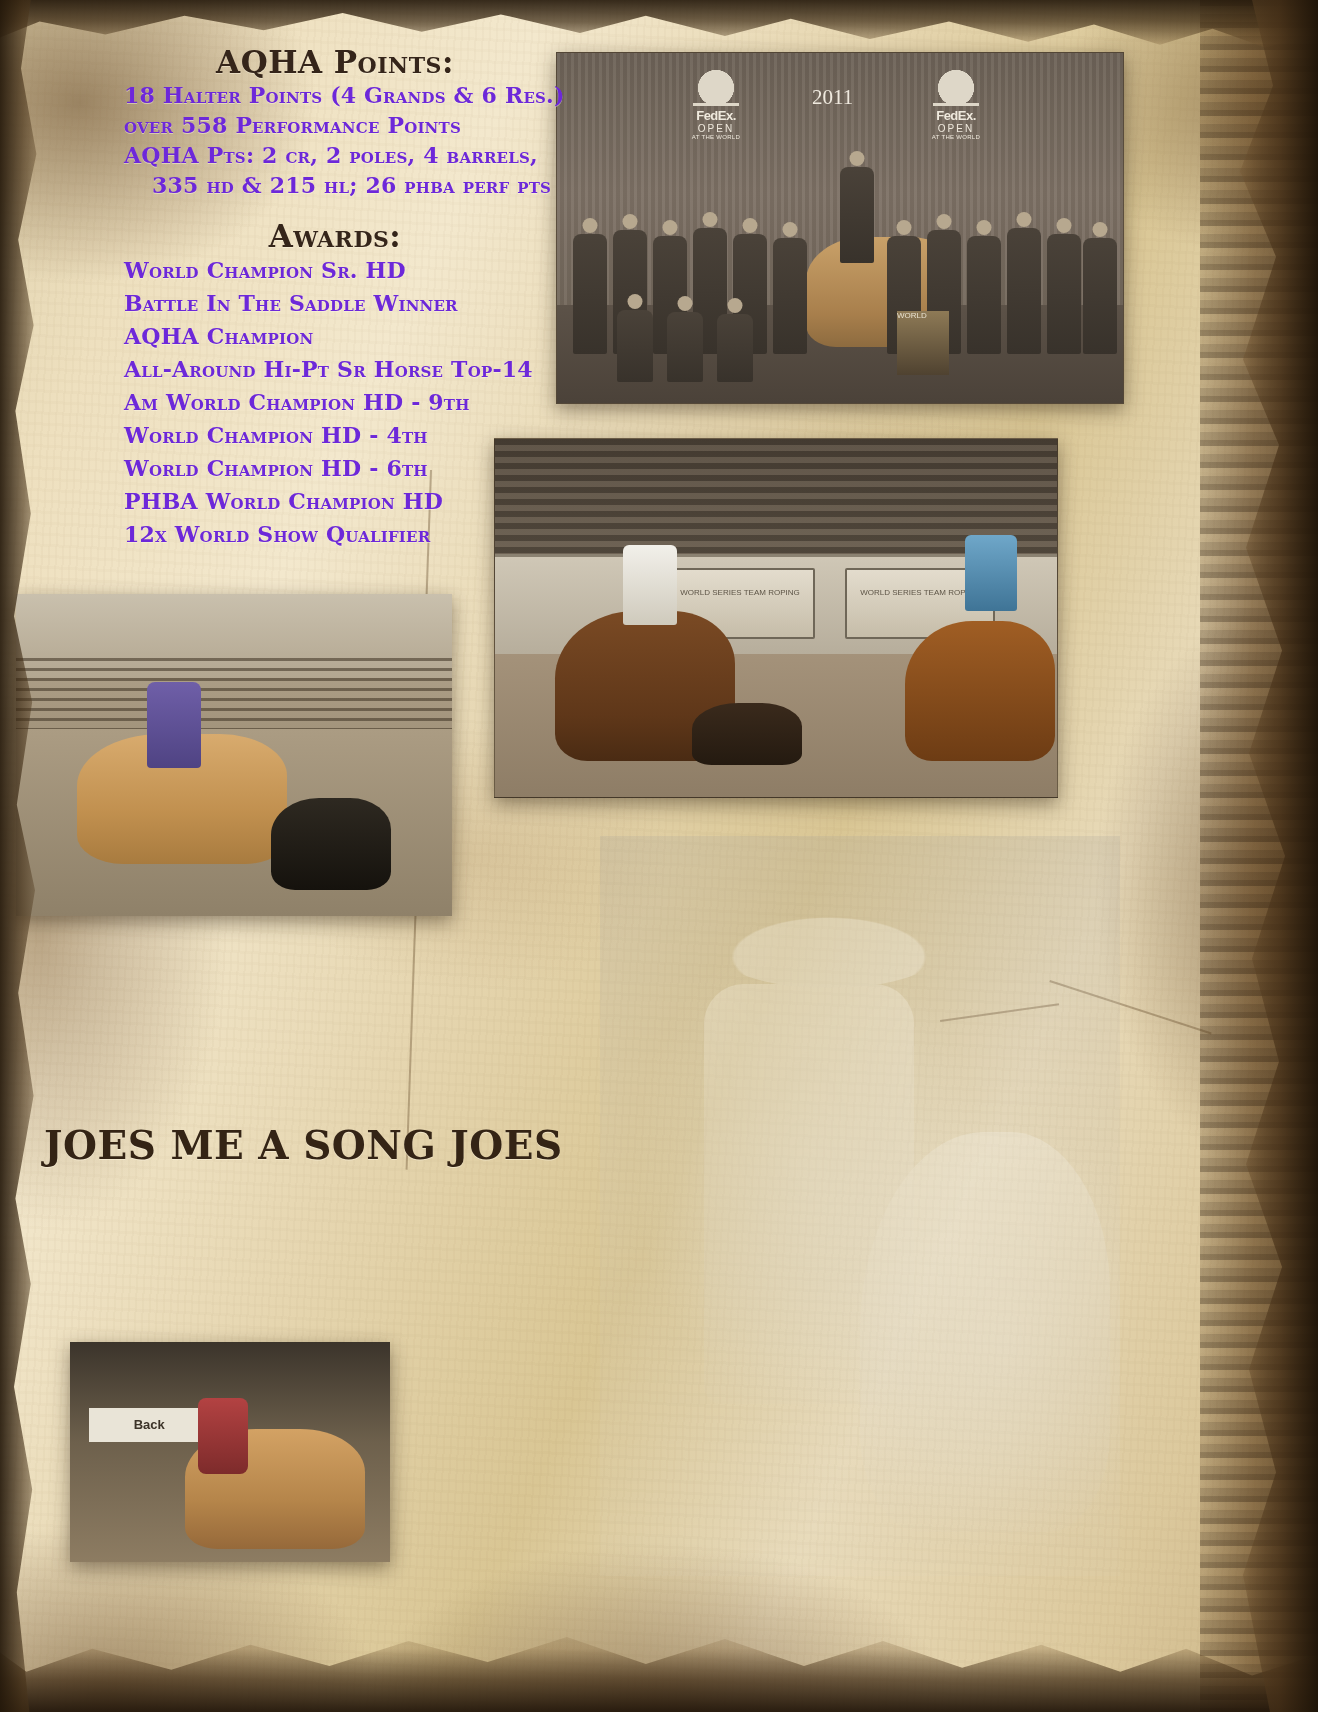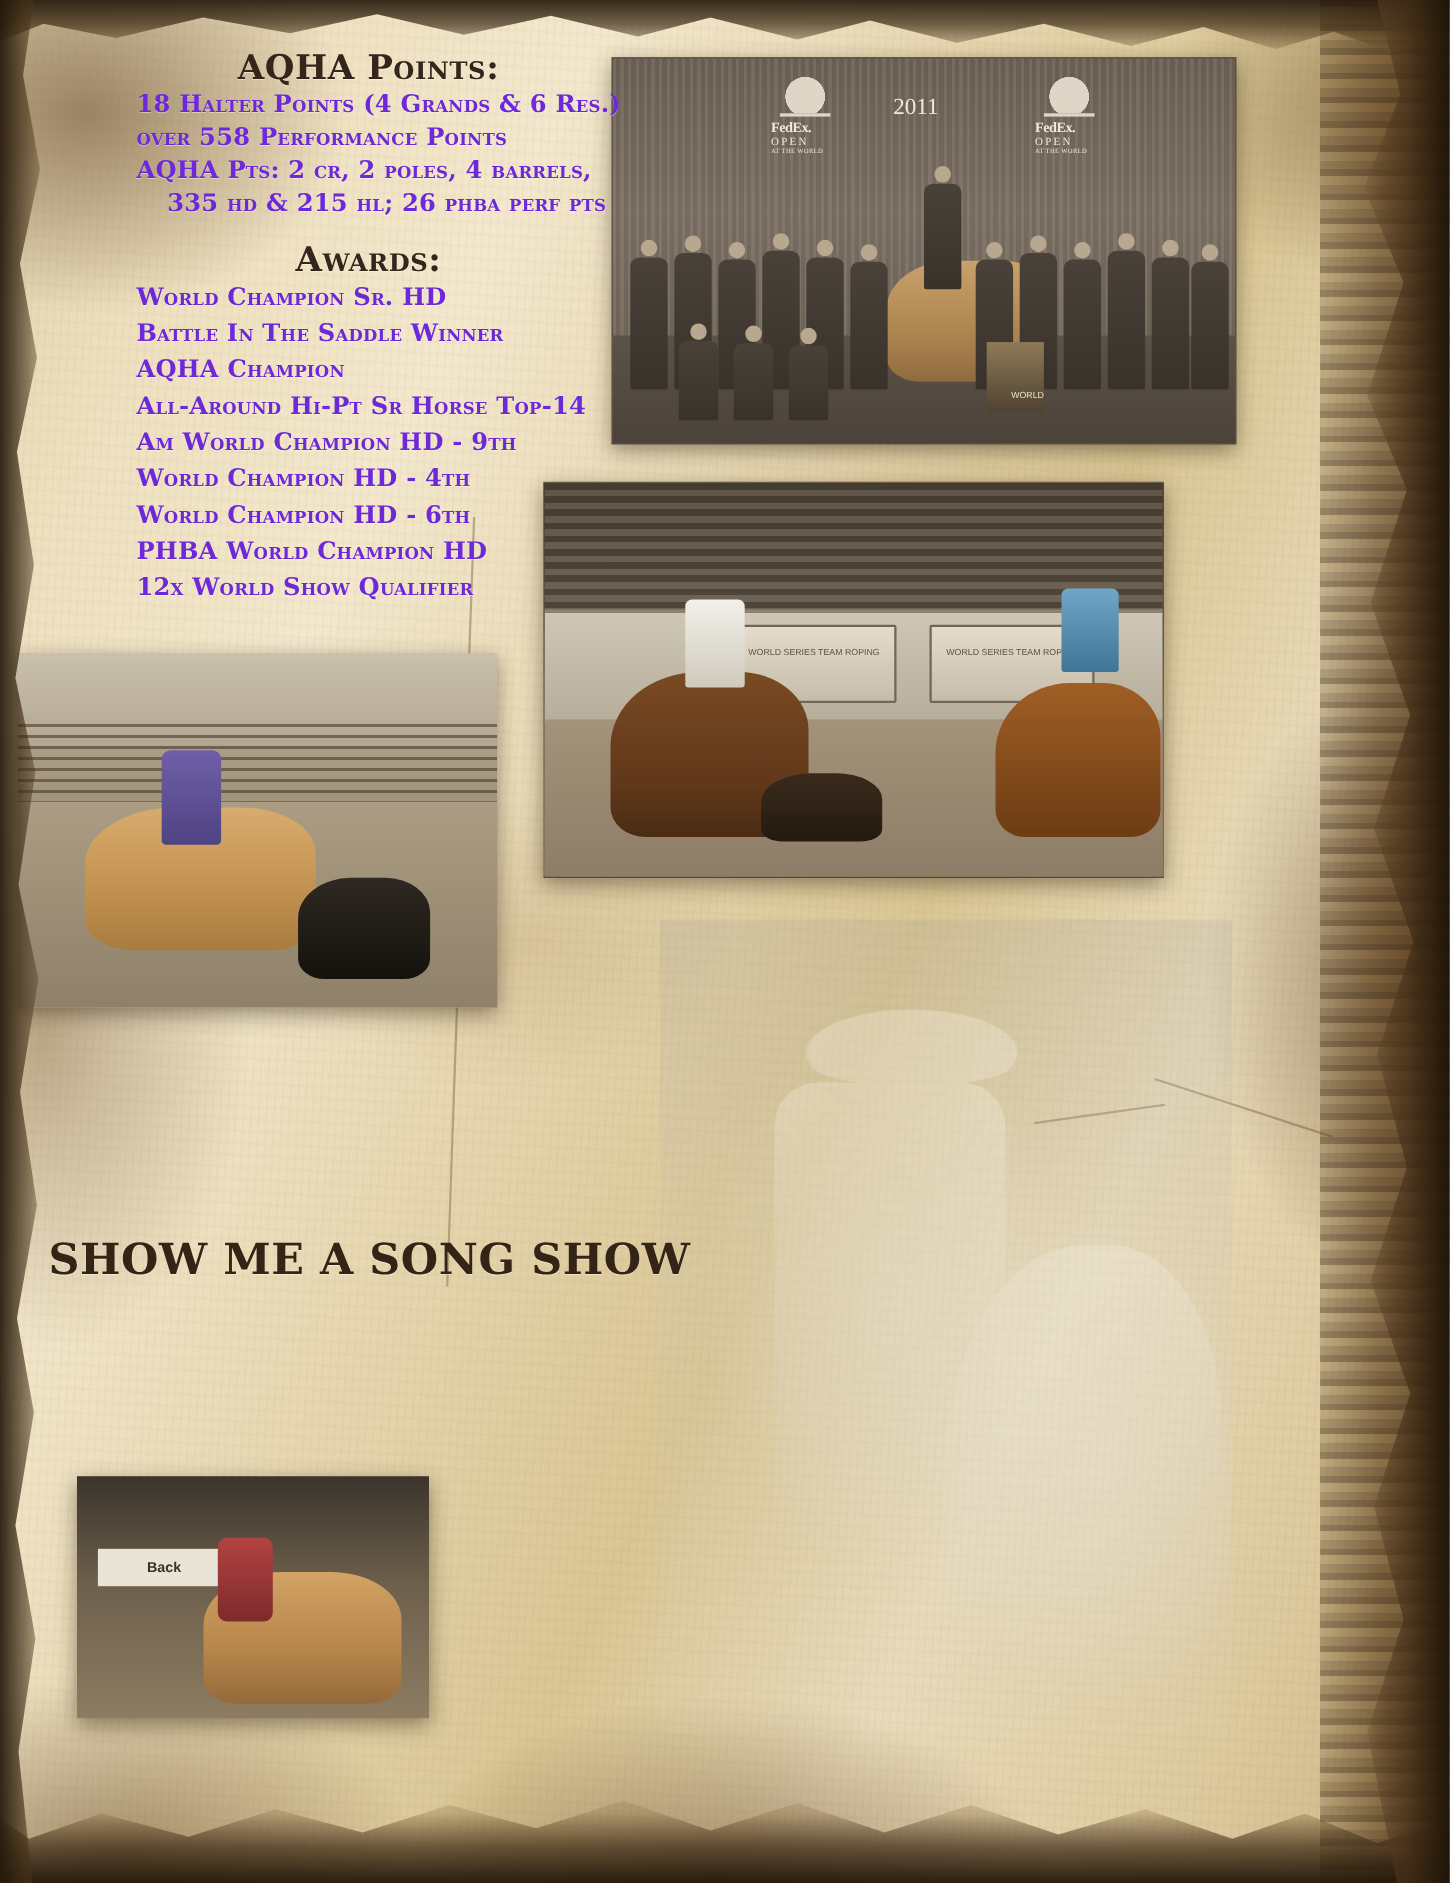--- a/index.html
+++ b/index.html
@@ -140,23 +140,22 @@
   .pg-bg-stripes {
     position: absolute; inset: 0;
     background: repeating-linear-gradient(90deg, rgba(255,255,255,0.05) 0 3px, rgba(0,0,0,0.05) 3px 7px);
   }
   .pg-floor {
     position: absolute; left: 0; right: 0; bottom: 0; height: 28%;
     background: linear-gradient(180deg, #5c5248 0%, #4b4239 100%);
   }
   .logo-badge {
     position: absolute; width: 62px; height: 92px;
-    color: #efe9dd; font-size: 9px;
-    font-family: Liberation Serif, serif;
-    margin-left: 16px;
+    color: #efe9dd; text-align: center; font-size: 9px;
+    font-family: Liberation Sans, sans-serif;
   }
   .logo-badge .horse {
     width: 46px; height: 38px; margin: 0 auto 2px;
     background: radial-gradient(ellipse at 50% 60%, #ded7c8 0 55%, rgba(0,0,0,0) 56%);
     border-bottom: 3px solid #ded7c8;
   }
   .logo-badge .fedex { font-weight: bold; font-size: 13px; letter-spacing: -.5px; }
   .logo-badge .open { font-size: 10px; letter-spacing: 2px; }
   .logo-badge .sub { font-size: 6px; letter-spacing: .3px; }
   .year-label {
@@ -388,21 +387,21 @@
     <div class="person" style="left:370px;width:34px;height:124px;"></div>
     <div class="person" style="left:410px;width:34px;height:118px;"></div>
     <div class="person" style="left:450px;width:34px;height:126px;"></div>
     <div class="person" style="left:490px;width:34px;height:120px;"></div>
     <div class="person" style="left:526px;width:34px;height:116px;"></div>
 
     <div class="person" style="left:60px;bottom:6%;width:36px;height:72px;"></div>
     <div class="person" style="left:110px;bottom:6%;width:36px;height:70px;"></div>
     <div class="person" style="left:160px;bottom:6%;width:36px;height:68px;"></div>
 
-    <div style="position:absolute;left:340px;bottom:8%;width:52px;height:64px;background:linear-gradient(180deg,#8e7a56,#4f4230);color:#e8e1cf;font-size:8px;text-align:right;padding-top:44px;box-sizing:border-box;font-family:'Liberation Sans',sans-serif;">WORLD</div>
+    <div style="position:absolute;left:340px;bottom:8%;width:52px;height:64px;background:linear-gradient(180deg,#8e7a56,#4f4230);color:#e8e1cf;font-size:8px;text-align:left;box-sizing:border-box;font-family:'Liberation Sans',sans-serif;">WORLD</div>
   </div>
 
   <div class="photo photo-roping">
     <div class="arena-stands"></div>
     <div class="arena-wall"></div>
     <div class="arena-dirt"></div>
     <div class="wall-panel" style="left:170px;width:150px;">WORLD SERIES TEAM ROPING</div>
     <div class="wall-panel" style="left:350px;width:150px;">WORLD SERIES TEAM ROPING</div>
 
     <div class="rhorse" style="left:60px;width:180px;height:150px;"></div>
@@ -452,21 +451,21 @@
       <div class="line">All-Around Hi-Pt Sr Horse Top-14</div>
       <div class="line">Am World Champion HD - 9th</div>
       <div class="line">World Champion HD - 4th</div>
       <div class="line">World Champion HD - 6th</div>
       <div class="line">PHBA World Champion HD</div>
       <div class="line">12x World Show Qualifier</div>
     </div>
   </div>
 
   <div class="sire-block">
-    <div class="sire-name">SHOW ME A SONG SHOW</div>
+    <div class="sire-name">JOES ME A SONG JOES</div>
   </div>
 
   <div class="wood-strip edge"></div>
   <div class="edge edge-top"></div>
   <div class="edge edge-bottom"></div>
   <div class="edge edge-left"></div>
   <div class="edge edge-right"></div>
 
 </div>
 

